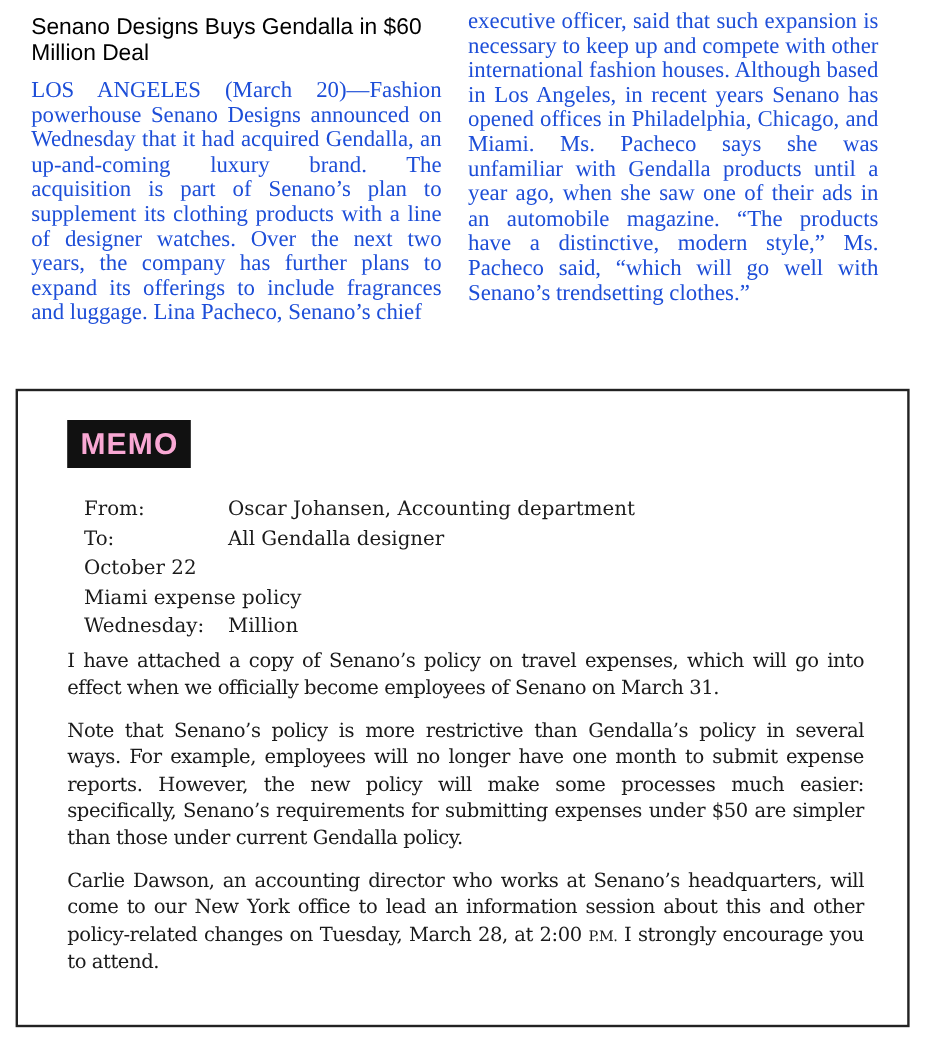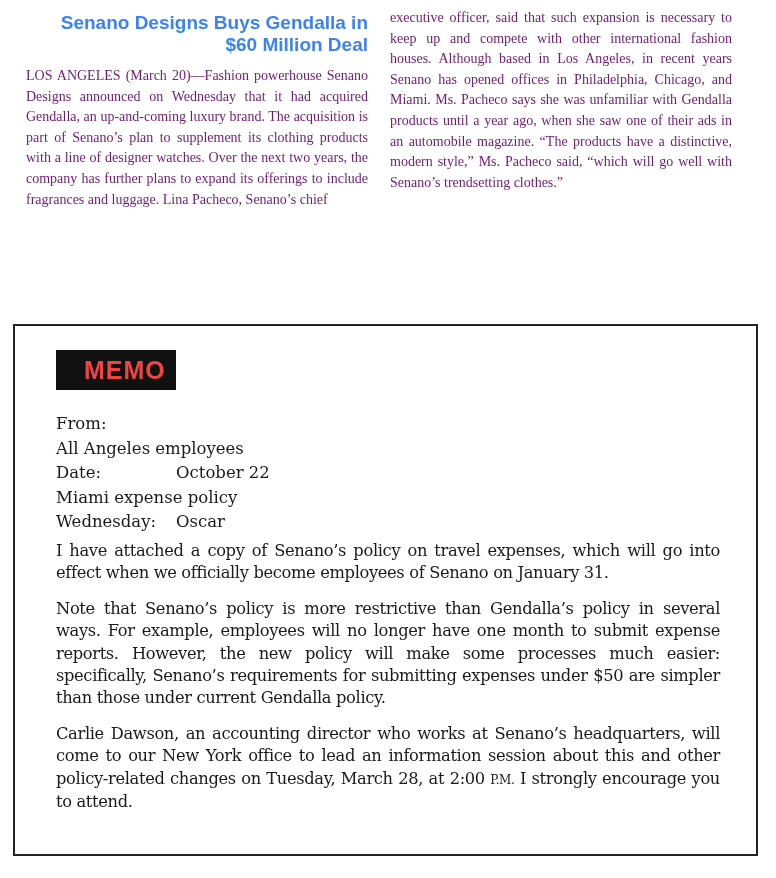--- a/index.html
+++ b/index.html
@@ -2,37 +2,37 @@
 <html><head>
 <meta charset="utf-8">
 <style>
   html, body { margin:0; padding:0; background:#ffffff; }
   body { width:776px; height:878px; position:relative; overflow:hidden; color:#1a1a1a; }
   .article { position:absolute; left:26px; top:8px; width:740px; }
   .col { position:absolute; top:0; width:342px; }
   .col-left { left:0; }
   .col-right { left:364px; }
   .headline {
-    font-family:"Liberation Sans", sans-serif; font-weight:bold; font-size:19px;
-    line-height:22px; text-align:right; margin:4px 0 10px 0; color:#3b82f6;
+    font-family:"Liberation Sans", sans-serif; font-weight:normal; font-size:19px;
+    line-height:22px; text-align:left; margin:4px 0 10px 0; color:#000000;
   }
   .art-text {
-    font-family:"Liberation Serif", serif; font-size:14px; line-height:20.6px;
-    text-align:justify; margin:0; color:#701a75;
+    font-family:"Liberation Serif", serif; font-size:19px; line-height:20.6px;
+    text-align:justify; margin:0; color:#1d4ed8;
   }
   .memo-box {
     position:absolute; left:13px; top:324px; width:745px; height:532px;
     border:2px solid #222; box-sizing:border-box;
   }
   .memo-badge {
-    position:absolute; left:41px; top:24px; background:#111; color:#ef4444;
+    position:absolute; left:41px; top:24px; background:#111; color:#f9a8d4;
     font-family:"Liberation Sans", sans-serif; font-weight:bold; font-size:25px;
-    letter-spacing:1px; padding:5px 10px 4px 28px; line-height:31px;
+    letter-spacing:1px; padding:5px 10px 4px 11px; line-height:31px;
   }
-  .memo-header { position:absolute; left:41px; top:86px; }
+  .memo-header { position:absolute; left:55px; top:86px; }
   .hdr-row { display:flex; font-family:"DejaVu Serif", serif; font-size:16.5px; line-height:24.6px; }
   .hdr-label { width:120px; }
   .memo-body { position:absolute; left:41px; top:214px; width:664px; }
   .memo-p {
     font-family:"DejaVu Serif", serif; font-size:16.3px; line-height:22.4px;
     text-align:justify; margin:0 0 13px 0; color:#1a1a1a; letter-spacing:-0.35px;
   }
   .sc { font-size:12px; }
 </style>
 </head>
@@ -47,35 +47,36 @@
     <p class="art-text">executive officer, said that such expansion is necessary to keep up and compete with other international fashion houses. Although based in Los Angeles, in recent years Senano has opened offices in Philadelphia, Chicago, and Miami. Ms. Pacheco says she was unfamiliar with Gendalla products until a year ago, when she saw one of their ads in an automobile magazine. “The products have a distinctive, modern style,” Ms. Pacheco said, “which will go well with Senano’s trendsetting clothes.”</p>
   </div>
 </div>
 
 <div class="memo-box">
   <div class="memo-badge">MEMO</div>
 
   <div class="memo-header">
     <div class="hdr-row">
       <span class="hdr-label">From:</span>
+      <span class="hdr-value">Oscar Johansen, Accounting department</span>
     </div>
     <div class="hdr-row">
-      <span class="hdr-value">All Angeles employees</span>
+      <span class="hdr-label">To:</span>
+      <span class="hdr-value">All Gendalla designer</span>
     </div>
     <div class="hdr-row">
-      <span class="hdr-label">Date:</span>
       <span class="hdr-value">October 22</span>
     </div>
     <div class="hdr-row">
       <span class="hdr-value">Miami expense policy</span>
     </div>
     <div class="hdr-row">
       <span class="hdr-label">Wednesday:</span>
-      <span class="hdr-value">Oscar</span>
+      <span class="hdr-value">Million</span>
     </div>
   </div>
 
   <div class="memo-body">
-    <p class="memo-p">I have attached a copy of Senano’s policy on travel expenses, which will go into effect when we officially become employees of Senano on January 31.</p>
+    <p class="memo-p">I have attached a copy of Senano’s policy on travel expenses, which will go into effect when we officially become employees of Senano on March 31.</p>
     <p class="memo-p">Note that Senano’s policy is more restrictive than Gendalla’s policy in several ways. For example, employees will no longer have one month to submit expense reports. However, the new policy will make some processes much easier: specifically, Senano’s requirements for submitting expenses under $50 are simpler than those under current Gendalla policy.</p>
     <p class="memo-p"><span>Carlie Dawson, an accounting director who works at Senano’s headquarters, will come to our New York office to lead an information session about this and other policy-related changes on Tuesday, March 28, at 2:00 </span><span class="sc">P.M.</span><span> I strongly encourage you to attend.</span></p>
   </div>
 </div>
 
 </body></html>

